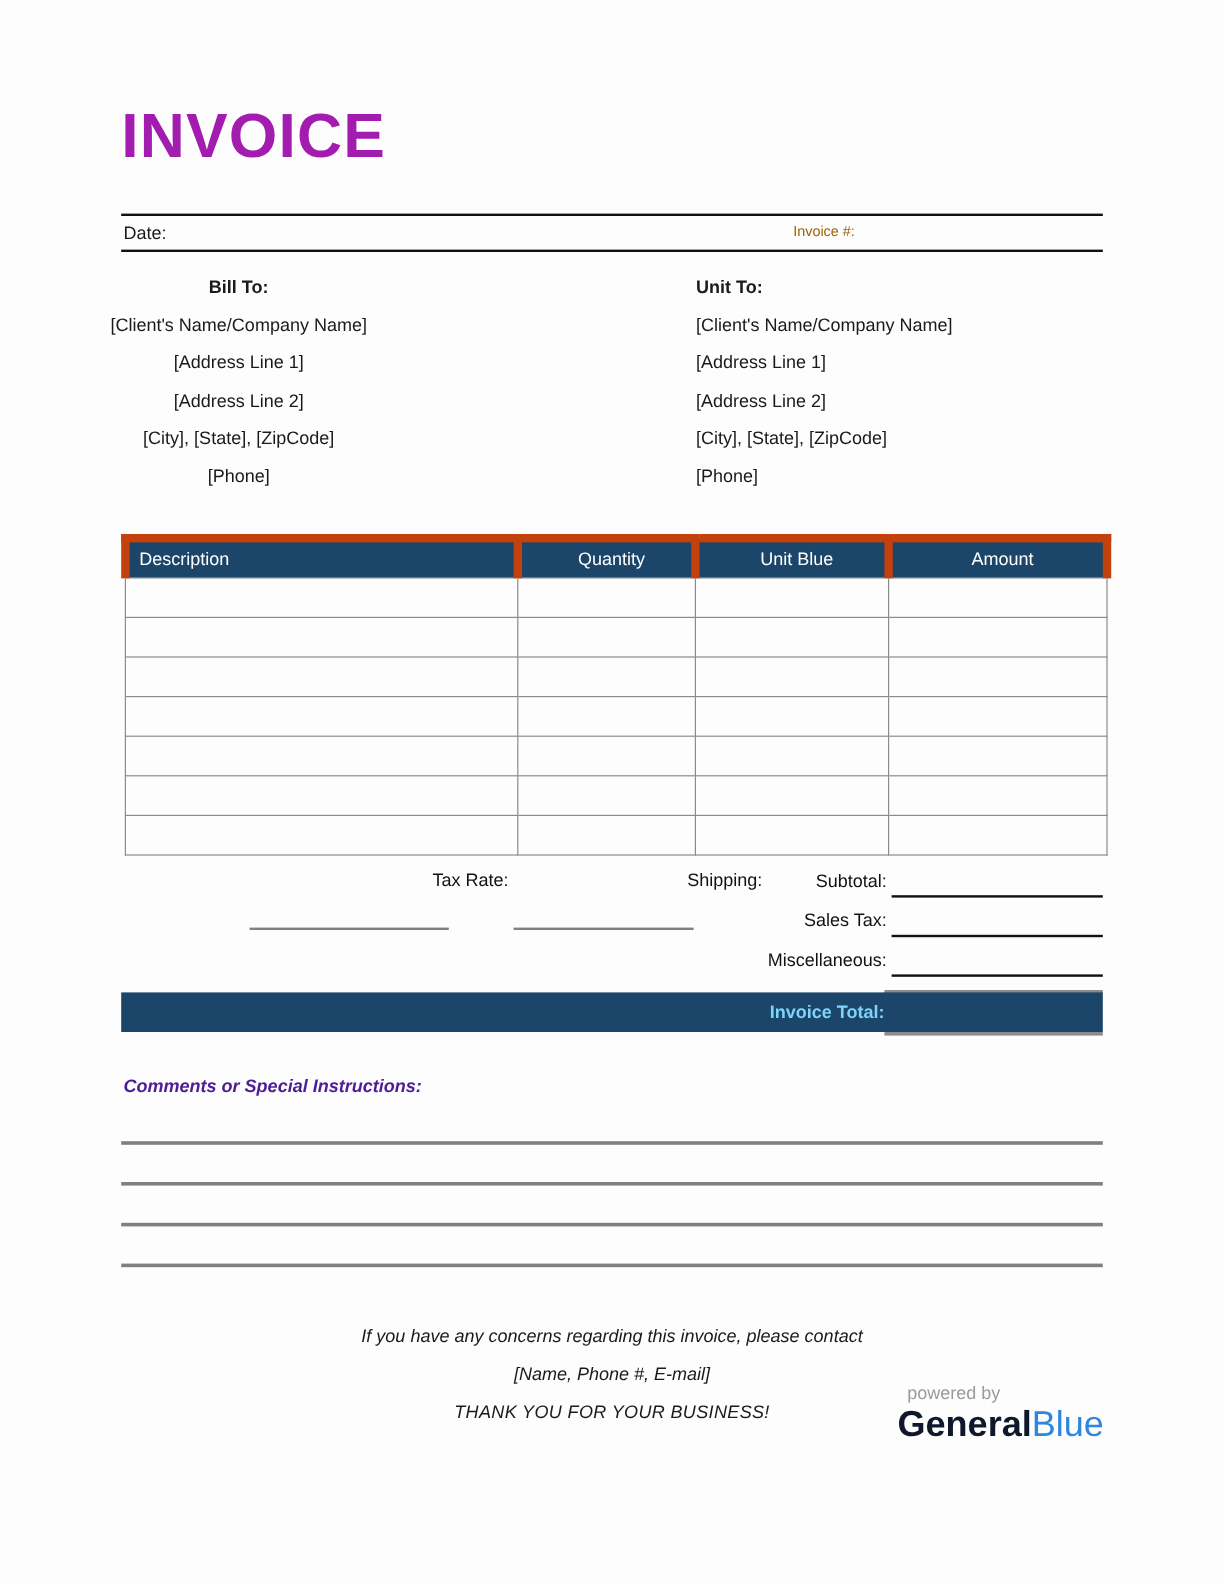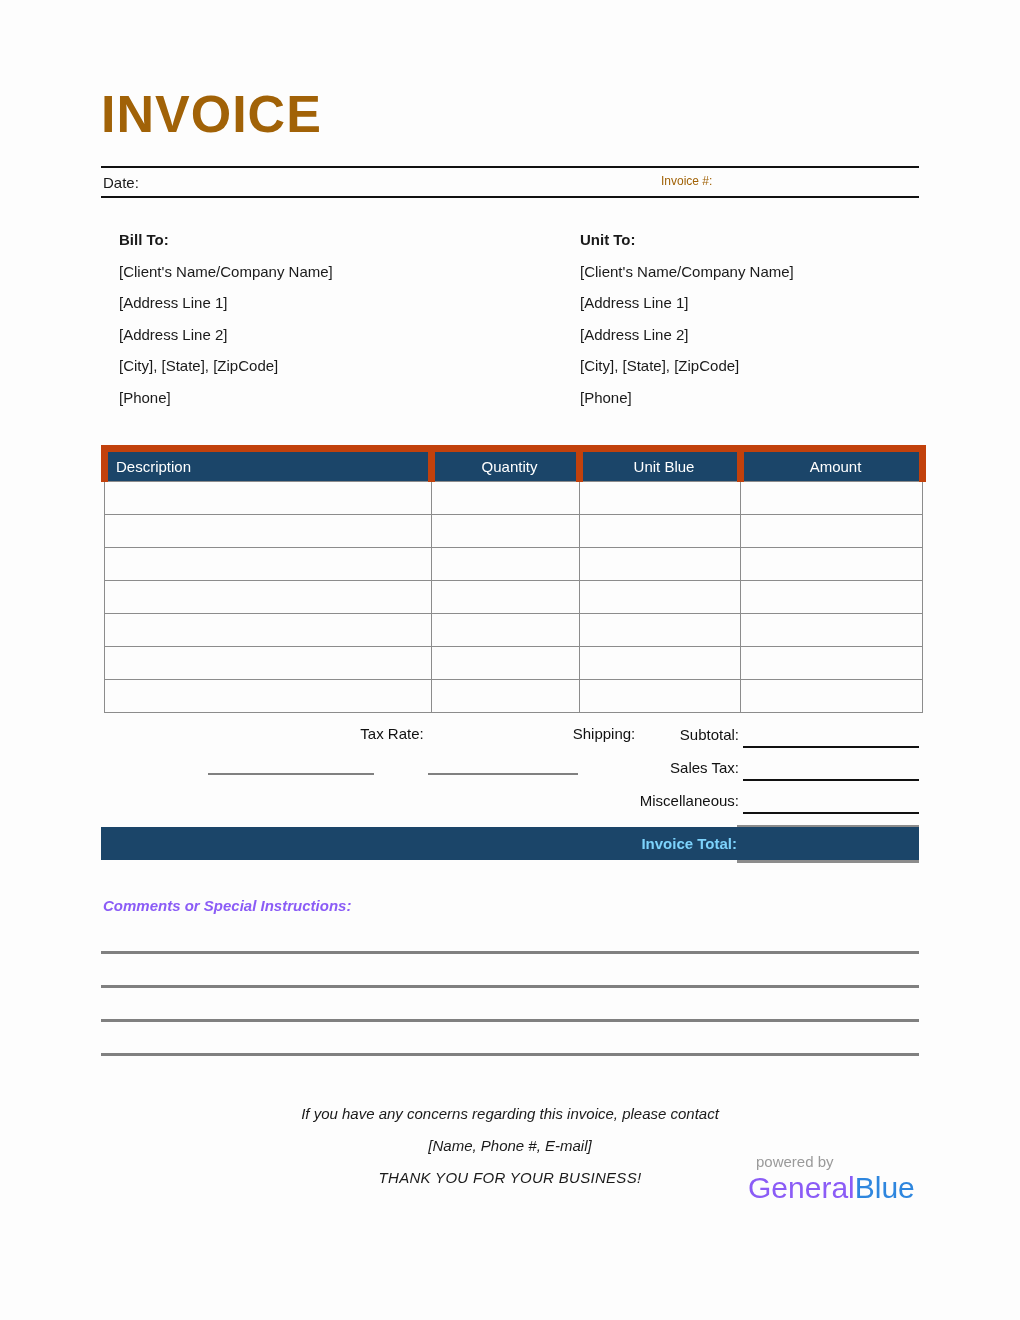--- a/index.html
+++ b/index.html
@@ -25,29 +25,29 @@
   }
 
   
   .invoice-title {
     position: absolute;
     left: 101px;
     top: 88px;
     font-size: 52px;
     font-weight: bold;
     letter-spacing: 1px;
-    color: #a16207;
+    color: #a21caf;
     line-height: 1;
   }
 
   
   .daterow {
     position: absolute;
     left: 101px;
-    top: 166px;
+    top: 178px;
     width: 818px;
     height: 32px;
     border-top: 2px solid #111111;
     border-bottom: 2px solid #111111;
     box-sizing: border-box;
   }
   .daterow .date-label {
     position: absolute;
     left: 2px;
     top: 6px;
@@ -63,21 +63,21 @@
   }
 
   
   .addr-block {
     position: absolute;
     top: 224px;
     font-size: 15px;
     line-height: 31.5px;
     color: #1a1a1a;
   }
-  .addr-block.bill { left: 119px; }
+  .addr-block.bill { left: 92px; text-align: center; }
   .addr-block.ship { left: 580px; }
   .addr-block .addr-title {
     font-weight: bold;
     font-size: 15px;
   }
   .addr-block .addr-line {
     font-size: 15px;
     white-space: nowrap;
   }
 
@@ -219,21 +219,21 @@
   }
 
   
   .comments-label {
     position: absolute;
     left: 103px;
     top: 897px;
     font-size: 15px;
     font-style: italic;
     font-weight: bold;
-    color: #8b5cf6;
+    color: #4c1d95;
   }
   .comment-line {
     position: absolute;
     left: 101px;
     width: 818px;
     height: 3px;
     background: #808080;
   }
   .comment-line.l1 { top: 951px; }
   .comment-line.l2 { top: 985px; }
@@ -275,21 +275,21 @@
     font-size: 15px;
     color: #9a9a9a;
     line-height: 18px;
     padding-left: 8px;
   }
   .logo .brand {
     font-size: 30px;
     line-height: 34px;
     white-space: nowrap;
   }
-  .logo .brand .b-general { color: #8b5cf6; }
+  .logo .brand .b-general { color: #0f172a; font-weight: bold; }
   .logo .brand .b-blue { color: #2e86de; }
 </style>
 </head>
 <body>
 
 <div class="page">
 
   <div class="invoice-title">INVOICE</div>
 
   <div class="daterow">

